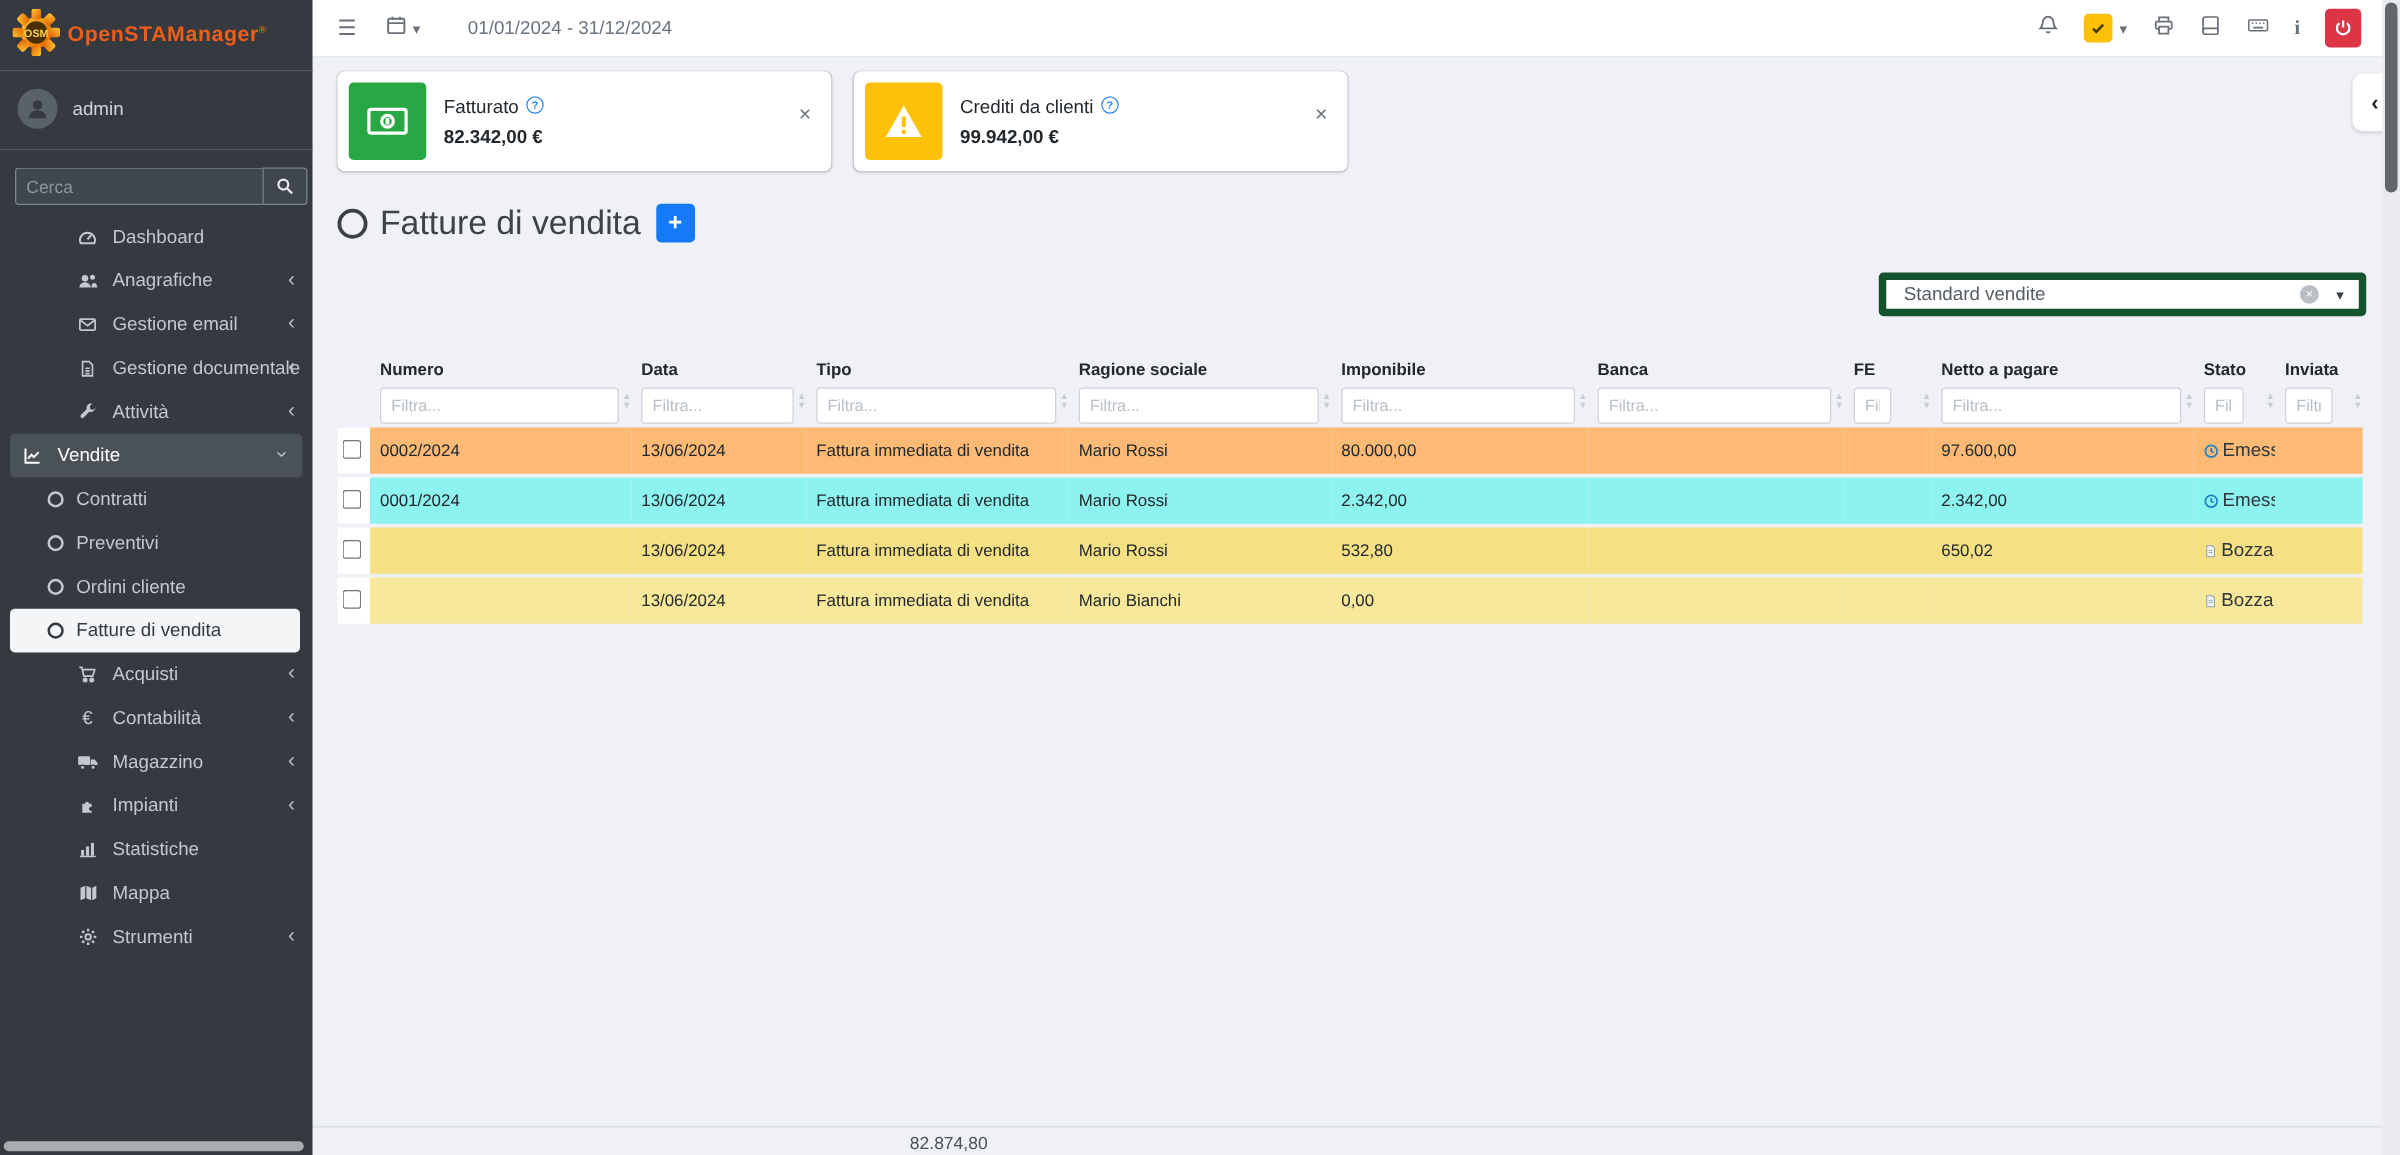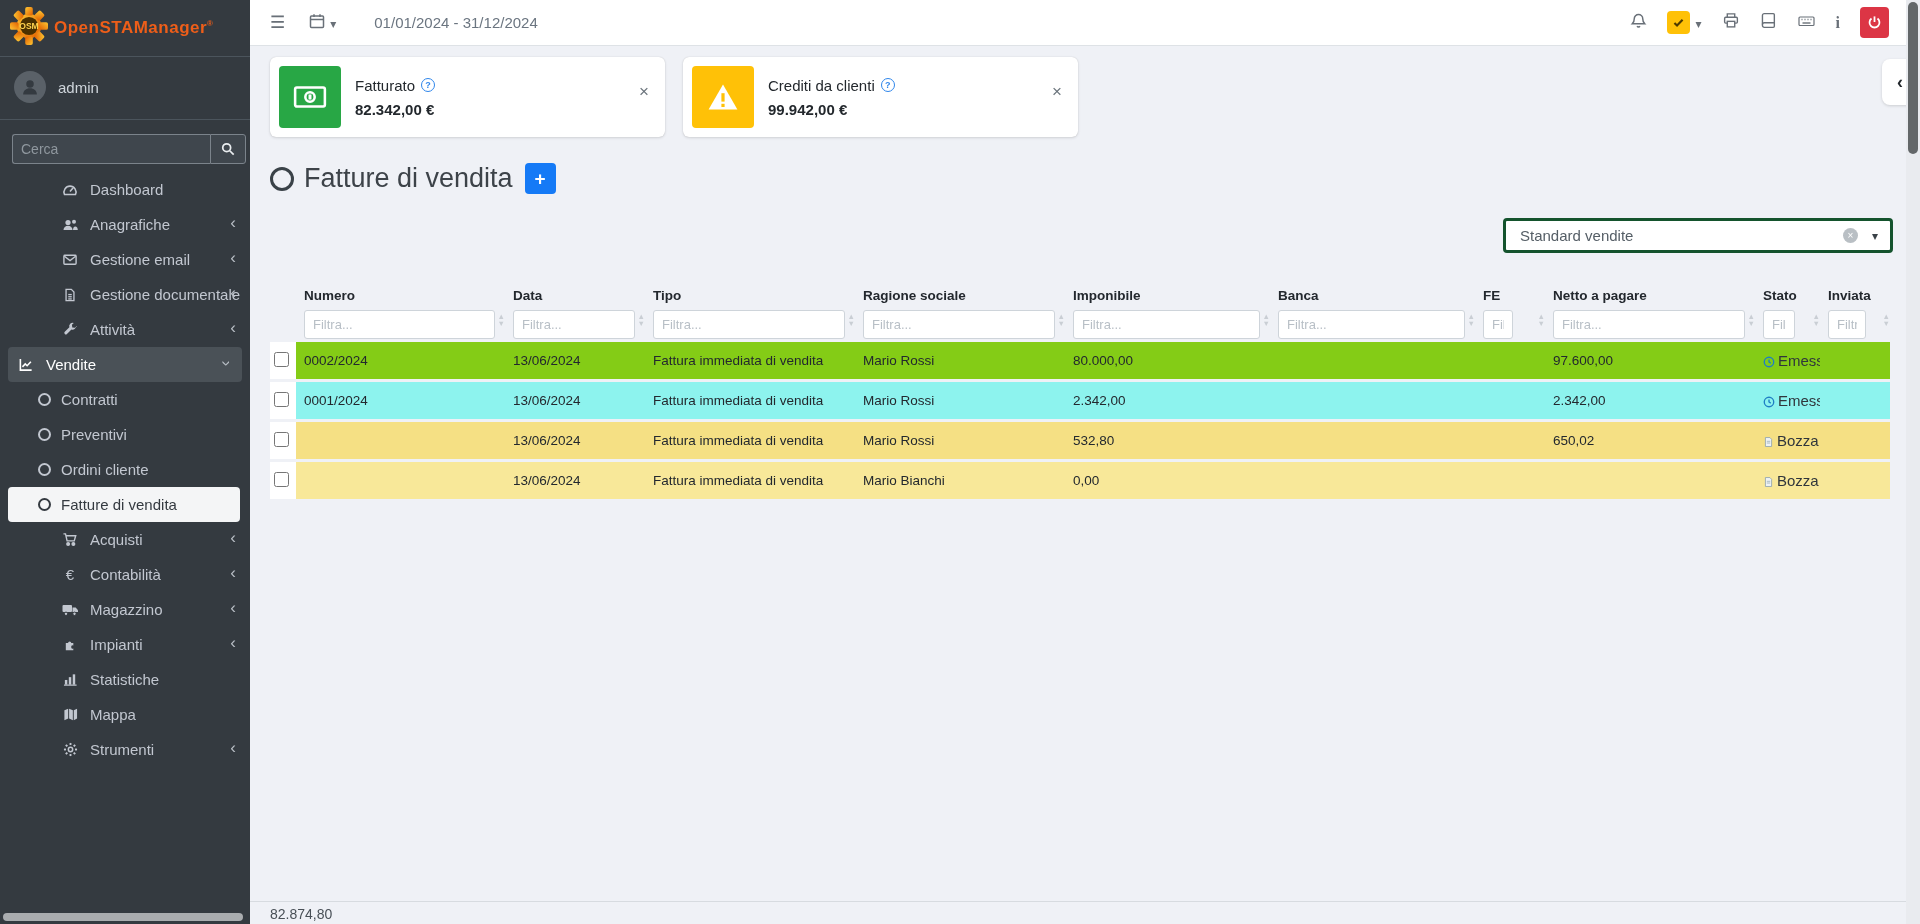--- a/index.html
+++ b/index.html
@@ -70,21 +70,21 @@
   .content { position:absolute; left:250px; top:46px; right:0; bottom:0; background:#eff1f6; }
   .cards { position:absolute; left:20px; top:11px; display:flex; gap:18px; }
   .card { width:395px; height:80px; background:#fff; border-radius:6px; position:relative;
     box-shadow:0 0 1px rgba(0,0,0,.18), 0 1px 3px rgba(0,0,0,.12);
     display:flex; align-items:center; padding:9px; }
   .card-ico { width:62px; height:62px; border-radius:4px; display:flex;
     align-items:center; justify-content:center; flex:none; }
   .card-ico.green { background:#28a745; }
   .card-ico.yellow { background:#ffc107; }
   .card-body { margin-left:14px; }
-  .card-title { font-size:15px; color:#23282d; display:flex; align-items:center; gap:6px; }
+  .card-title { font-size:15px; color:#23282d; display:flex; gap:6px; }
   .help-circle { width:14px; height:14px; border:1.5px solid #2f86eb; border-radius:50%;
     color:#2f86eb; font-size:9px; font-weight:bold; display:flex; align-items:center;
     justify-content:center; cursor:pointer; }
   .help-circle::before { content:"?"; }
   .card-value { font-size:15px; font-weight:bold; color:#23282d; margin-top:7px; }
   .card-close { position:absolute; right:16px; top:26px; color:#6c757d; font-size:17px;
     cursor:pointer; line-height:1; }
   .card-close::before { content:"\00D7"; }
 
   .collapse-tab { position:absolute; right:2px; top:13px; width:36px; height:46px;
@@ -95,21 +95,21 @@
 
   .title-row { position:absolute; left:20px; top:117px; display:flex; align-items:center; }
   .title-ring { width:24px; height:24px; border:3px solid #3a4248; border-radius:50%; }
   .page-title { font-size:27px; color:#3d4349; margin-left:10px; font-weight:500; }
   .add-btn { width:31px; height:31px; background:#157af6; border-radius:4px; margin-left:12px;
     color:#fff; font-size:19px; font-weight:bold; display:flex; align-items:center;
     justify-content:center; cursor:pointer; }
   .add-btn::before { content:"+"; }
 
   .plugin-select { position:absolute; right:27px; top:172px; width:390px; height:35px;
-    background:#fff; border:3px solid #14532d; border-radius:4px; display:flex;
+    background:#fff; border:6px solid #14532d; border-radius:4px; display:flex;
     align-items:center; padding:0 36px 0 14px; font-size:15px; color:#555e66; cursor:pointer; }
   .sel-clear { position:absolute; right:32px; width:15px; height:15px; border-radius:50%;
     background:#b9bfc4; color:#fff; font-size:10px; display:flex; align-items:center;
     justify-content:center; cursor:pointer; }
   .sel-clear::before { content:"\00D7"; }
   .sel-caret { position:absolute; right:12px; font-size:12px; color:#3a4248; }
   .sel-caret::before { content:"\25BE"; }
 
   
   .table-wrap { position:absolute; left:20px; top:237px; width:1620px; }
@@ -123,30 +123,30 @@
   .filter-input::placeholder { color:#b8bfc6; }
   .sort { position:absolute; right:0; top:28px; display:flex; flex-direction:column;
     font-size:7.5px; color:#c9ced4; line-height:6.5px; cursor:pointer; }
   .sort::before { content:"\25B2"; }
   .sort::after { content:"\25BC"; }
   td { height:37px; font-size:13.5px; color:#23282e; padding:0 8px; white-space:nowrap;
     overflow:hidden; cursor:pointer; }
   td.cb { background:#fff; padding:0 4px; cursor:default; }
   td.cb input { width:15px; height:15px; cursor:pointer; }
   td.num { padding-right:34px; }
-  tr.r1 td:not(.cb) { background:#84cc16; }
+  tr.r1 td:not(.cb) { background:#fdba74; }
   tr.r2 td:not(.cb) { background:#8df3ee; }
   tr.r3 td:not(.cb) { background:#f5e084; }
   tr.r4 td:not(.cb) { background:#f8e899; }
   td.stato { font-size:15px; color:#30363c; }
   td.stato svg { vertical-align:-2px; margin-right:3px; }
 
   .table-footer { position:absolute; left:0; right:0; bottom:0; height:23px;
     border-top:1px solid #d7dbe0; }
-  .footer-total { position:absolute; left:20px; top:4px; width:978px; text-align:left;
+  .footer-total { position:absolute; left:20px; top:4px; width:978px; text-align:center;
     font-size:14px; color:#495057; }
 
   
   .v-track { position:absolute; right:0; top:0; width:14px; height:924px; background:#e9ebef; z-index:9; }
   .v-thumb { position:absolute; left:2px; top:2px; width:10px; height:152px;
     background:#636769; border-radius:5px; }
 </style>
 </head>
 <body>
 

